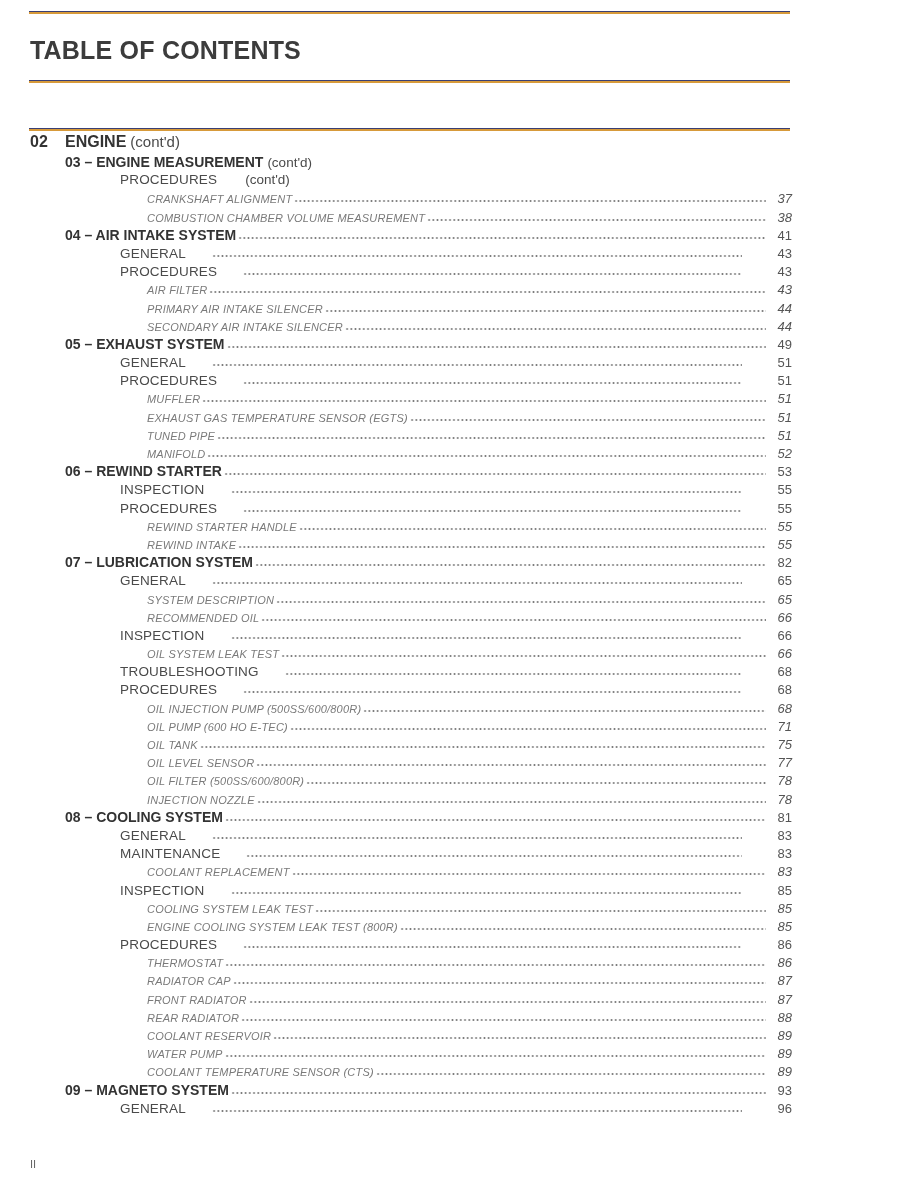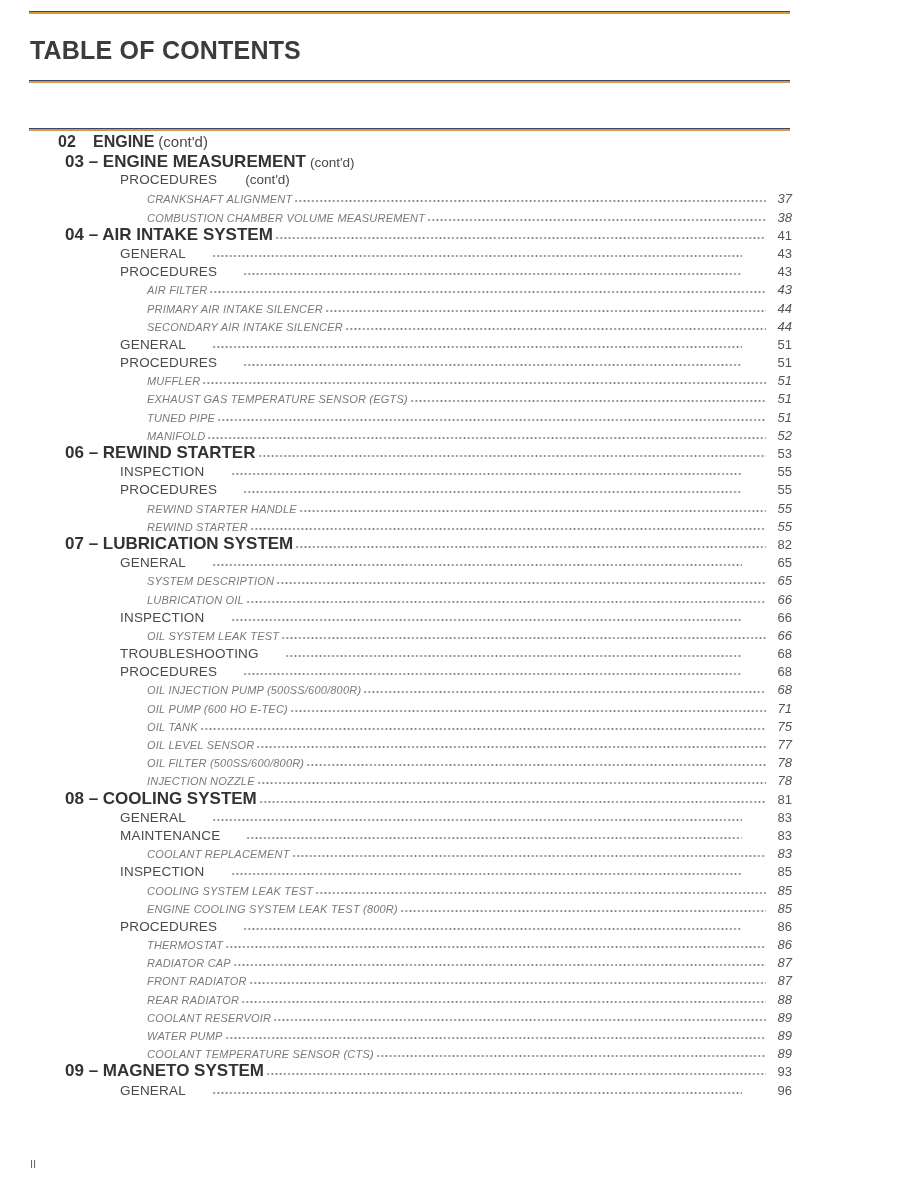--- a/index.html
+++ b/index.html
@@ -24,26 +24,26 @@
     white-space: nowrap;
   }
   .label { flex: 0 0 auto; }
   .dots {
     flex: 1 1 auto; overflow: hidden; height: 14px; margin: 0 2px 0 2px;
     position: relative; top: 1px;
     background-image: radial-gradient(circle, #7a7a7a 0.8px, transparent 1.1px);
     background-size: 4.2px 4px; background-repeat: repeat-x; background-position: 0 9px;
   }
   .page { flex: 0 0 24px; text-align: right; font-size: 13px; color: #555; }
-  .lvl0 { height: 22px; line-height: 22px; margin-left: 28px; }
+  .lvl0 { height: 22px; line-height: 22px; }
   .lvl0 .num { font-weight: bold; font-size: 16px; color: #333; width: 35px; display: inline-block; }
   .lvl0 .txt { font-weight: bold; font-size: 16px; color: #333; }
   .contd { font-weight: normal; font-size: 15px; color: #4a4a4a; margin-left: 4px; }
   .lvl1 { padding-left: 35px; }
-  .lvl1 .label { font-weight: bold; font-size: 17px; color: #333; }
+  .lvl1 .label { font-weight: bold; font-size: 14px; color: #333; }
   .lvl1 .contd { font-size: 13.5px; margin-left: 4px; }
   .lvl2 { padding-left: 90px; gap: 24px; }
   .lvl2 .label { font-size: 13.5px; color: #4a4a4a; letter-spacing: 0.2px; }
   .lvl2 .contd { font-size: 13.5px; margin-left: 4px; }
   .lvl3 { padding-left: 117px; font-style: italic; }
   .lvl3 .label { font-size: 11px; color: #7a7a7a; letter-spacing: 0.2px; }
   .folio { position: absolute; left: 30px; top: 1158px; font-size: 11px; color: #666; }
 </style>
 </head>
 <body>
@@ -101,20 +101,25 @@
       <div class="row lvl3">
         <span class="label">PRIMARY AIR INTAKE SILENCER</span>
         <span class="dots"></span>
         <span class="page">44</span>
       </div>
       <div class="row lvl3">
         <span class="label">SECONDARY AIR INTAKE SILENCER</span>
         <span class="dots"></span>
         <span class="page">44</span>
       </div>
+      <div class="row lvl1">
+        <span class="label">05 – EXHAUST SYSTEM</span>
+        <span class="dots"></span>
+        <span class="page">49</span>
+      </div>
       <div class="row lvl2">
         <span class="label">GENERAL</span>
         <span class="dots"></span>
         <span class="page">51</span>
       </div>
       <div class="row lvl2">
         <span class="label">PROCEDURES</span>
         <span class="dots"></span>
         <span class="page">51</span>
       </div>
@@ -152,41 +157,41 @@
         <span class="label">PROCEDURES</span>
         <span class="dots"></span>
         <span class="page">55</span>
       </div>
       <div class="row lvl3">
         <span class="label">REWIND STARTER HANDLE</span>
         <span class="dots"></span>
         <span class="page">55</span>
       </div>
       <div class="row lvl3">
-        <span class="label">REWIND STARTER</span>
+        <span class="label">REWIND INTAKE</span>
         <span class="dots"></span>
         <span class="page">55</span>
       </div>
       <div class="row lvl1">
         <span class="label">07 – LUBRICATION SYSTEM</span>
         <span class="dots"></span>
         <span class="page">82</span>
       </div>
       <div class="row lvl2">
         <span class="label">GENERAL</span>
         <span class="dots"></span>
         <span class="page">65</span>
       </div>
       <div class="row lvl3">
         <span class="label">SYSTEM DESCRIPTION</span>
         <span class="dots"></span>
         <span class="page">65</span>
       </div>
       <div class="row lvl3">
-        <span class="label">LUBRICATION OIL</span>
+        <span class="label">RECOMMENDED OIL</span>
         <span class="dots"></span>
         <span class="page">66</span>
       </div>
       <div class="row lvl2">
         <span class="label">INSPECTION</span>
         <span class="dots"></span>
         <span class="page">66</span>
       </div>
       <div class="row lvl3">
         <span class="label">OIL SYSTEM LEAK TEST</span>

